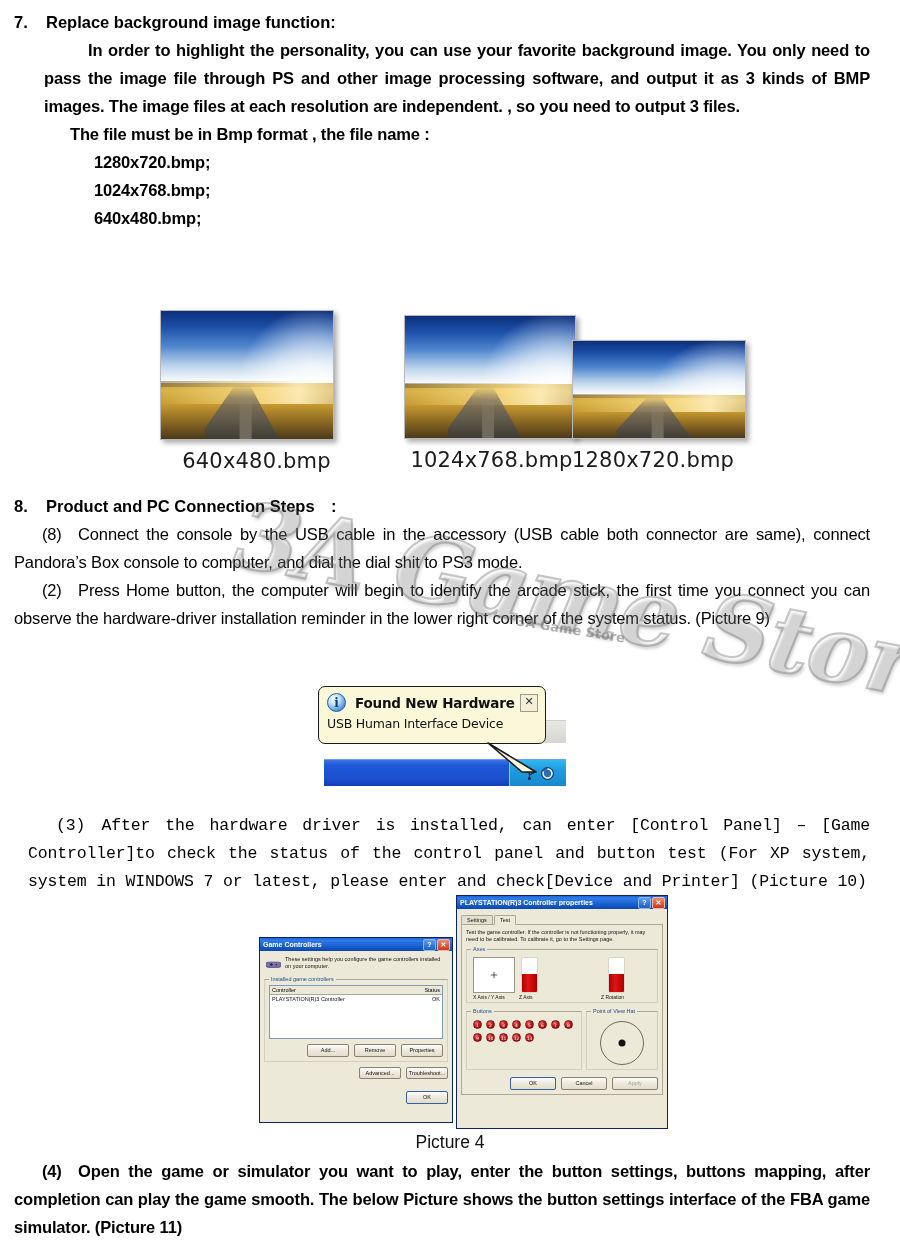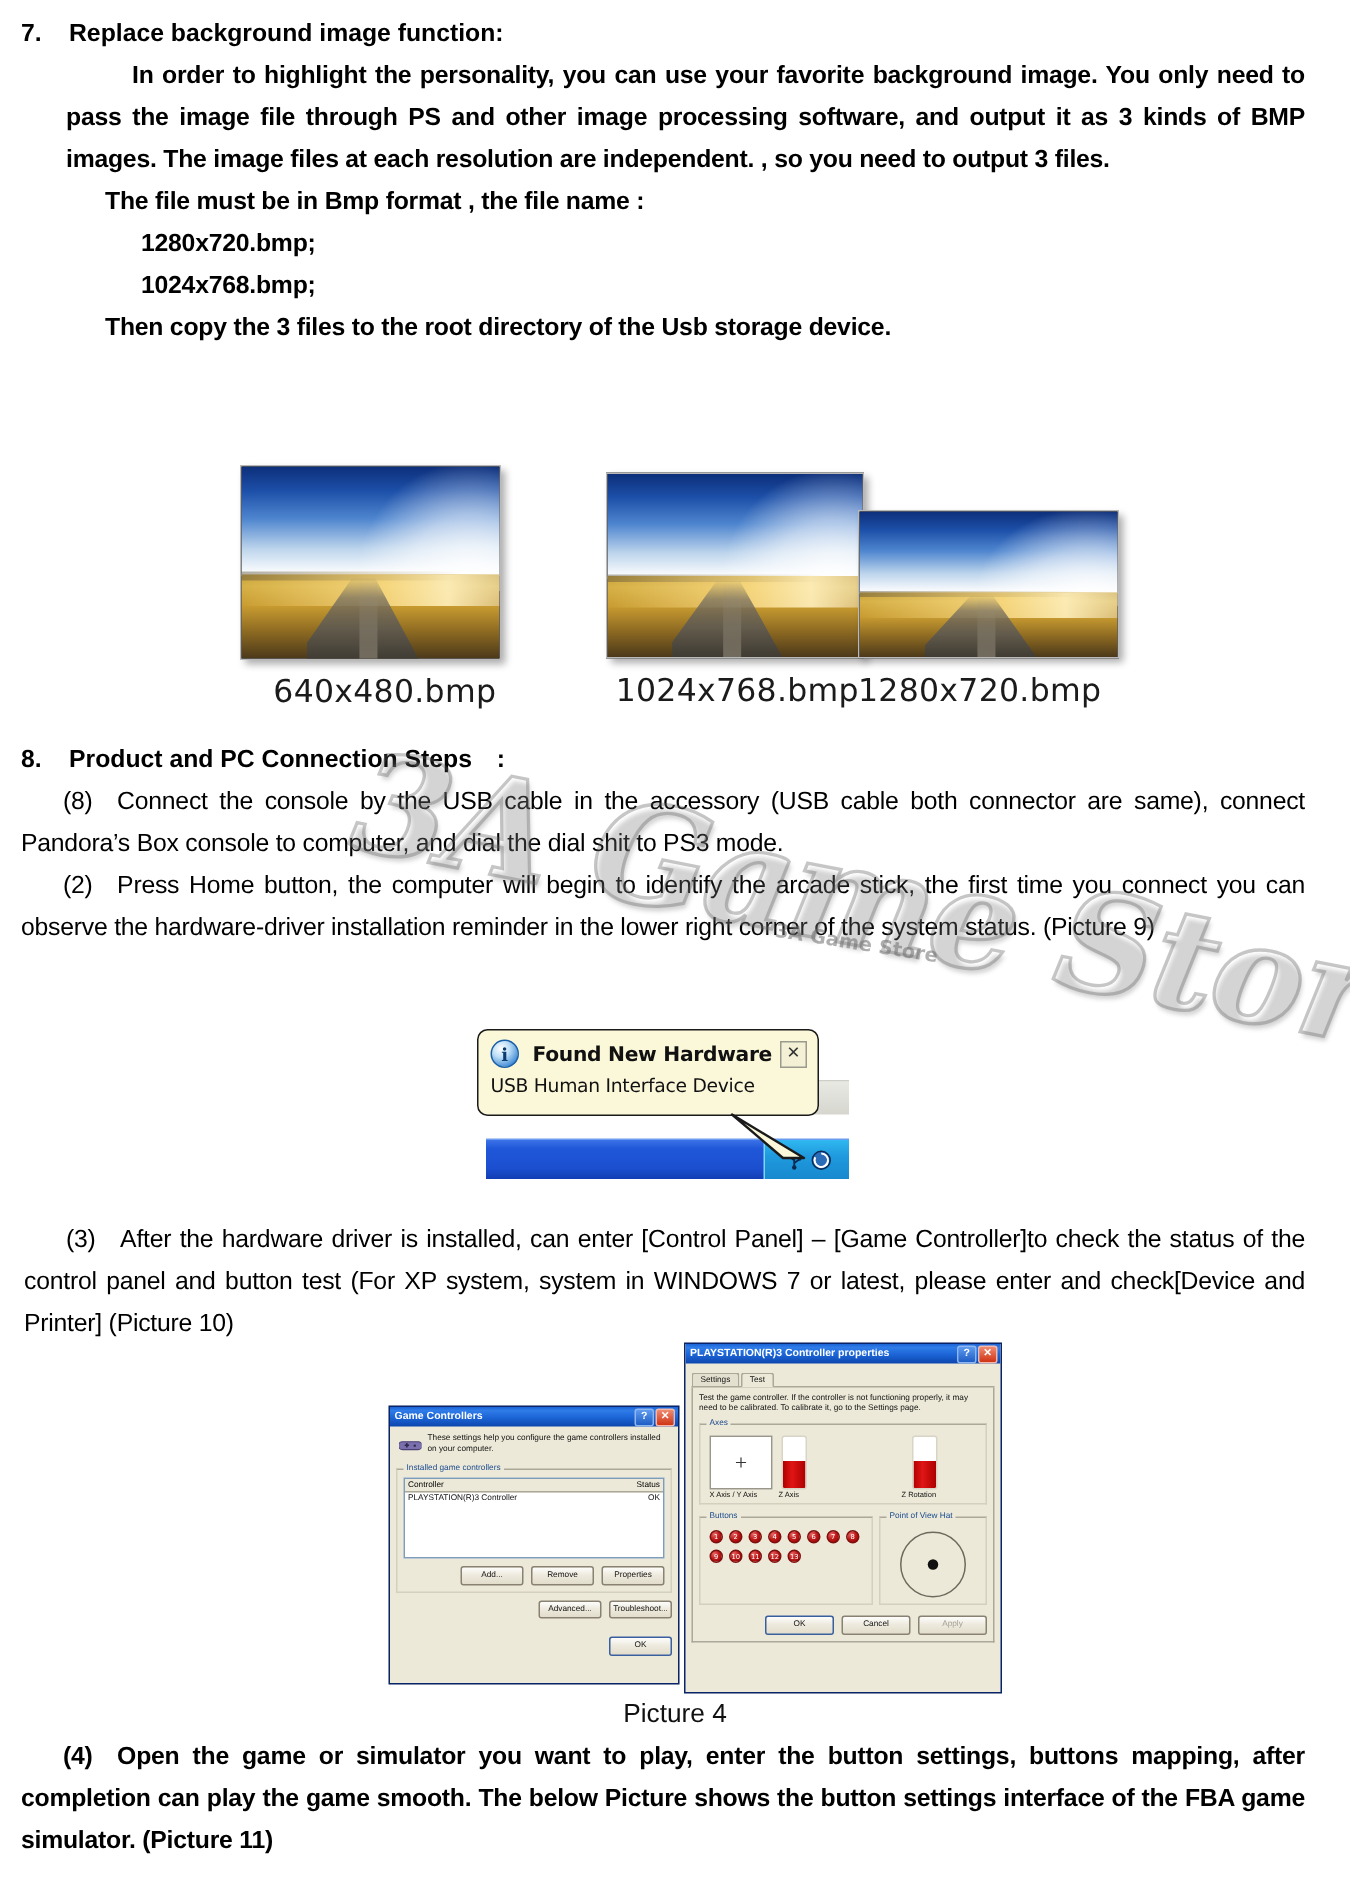--- a/index.html
+++ b/index.html
@@ -358,22 +358,22 @@
     <span class="num">7.</span>
     <span>Replace background image function:</span>
   </div>
 
   <p class="para bold hang indent-first">In order to highlight the personality, you can use your favorite background image. You only need to pass the image file through PS and other image processing software, and output it as 3 kinds of BMP images. The image files at each resolution are independent. , so you need to output 3 files.</p>
 
   <p class="para bold indent1">The file must be in Bmp format , the file name :</p>
 
   <p class="para bold indent2">1280x720.bmp;</p>
   <p class="para bold indent2">1024x768.bmp;</p>
-
-  <p class="para bold indent1">Then copy the 3 files to the root directory of the Usb storage device.</p>
+  <p class="para bold indent2">640x480.bmp;</p>
+
 </div>
 
 <div class="thumbs">
 
   <div class="thumb-wrap" style="left:160px; top:10px; width:193px;">
     <div class="thumb" style="width:172px;height:128px;">
       <div class="sky"></div>
       <div class="ground"></div>
       <div class="horizon"></div>
       <div class="road"></div>
@@ -450,21 +450,21 @@
     <div class="balloon-body">USB Human Interface Device</div>
   </div>
 
   <svg class="balloon-tail" viewBox="0 0 58 34">
     <path d="M2 1 L50 30 L36 30 Z" fill="#fbf8d9" stroke="#1a1a1a" stroke-width="1.6" stroke-linejoin="round"></path>
   </svg>
 </div>
 
 <div class="caption" style="top:766px;">Picture 15</div>
 
-<div style="position:absolute; left:16px; right:30px; top:812px;">
+<div style="position:absolute; left:28px; right:30px; top:812px;font-family:Liberation Mono, monospace;">
   <p class="para indent-para">(3) After the hardware driver is installed, can enter [Control Panel] – [Game Controller]to check the status of the control panel and button test (For XP system, system in WINDOWS 7 or latest, please enter and check[Device and Printer] (Picture 10)</p>
 </div>
 
 <div class="dlg" style="left:259px; top:937px; width:194px; height:186px;">
   <div class="dlg-title">
     <span class="tt">Game Controllers</span>
     <span class="titlebtn">?</span>
     <span class="titlebtn close">✕</span>
   </div>
   <div class="dlg-body">

